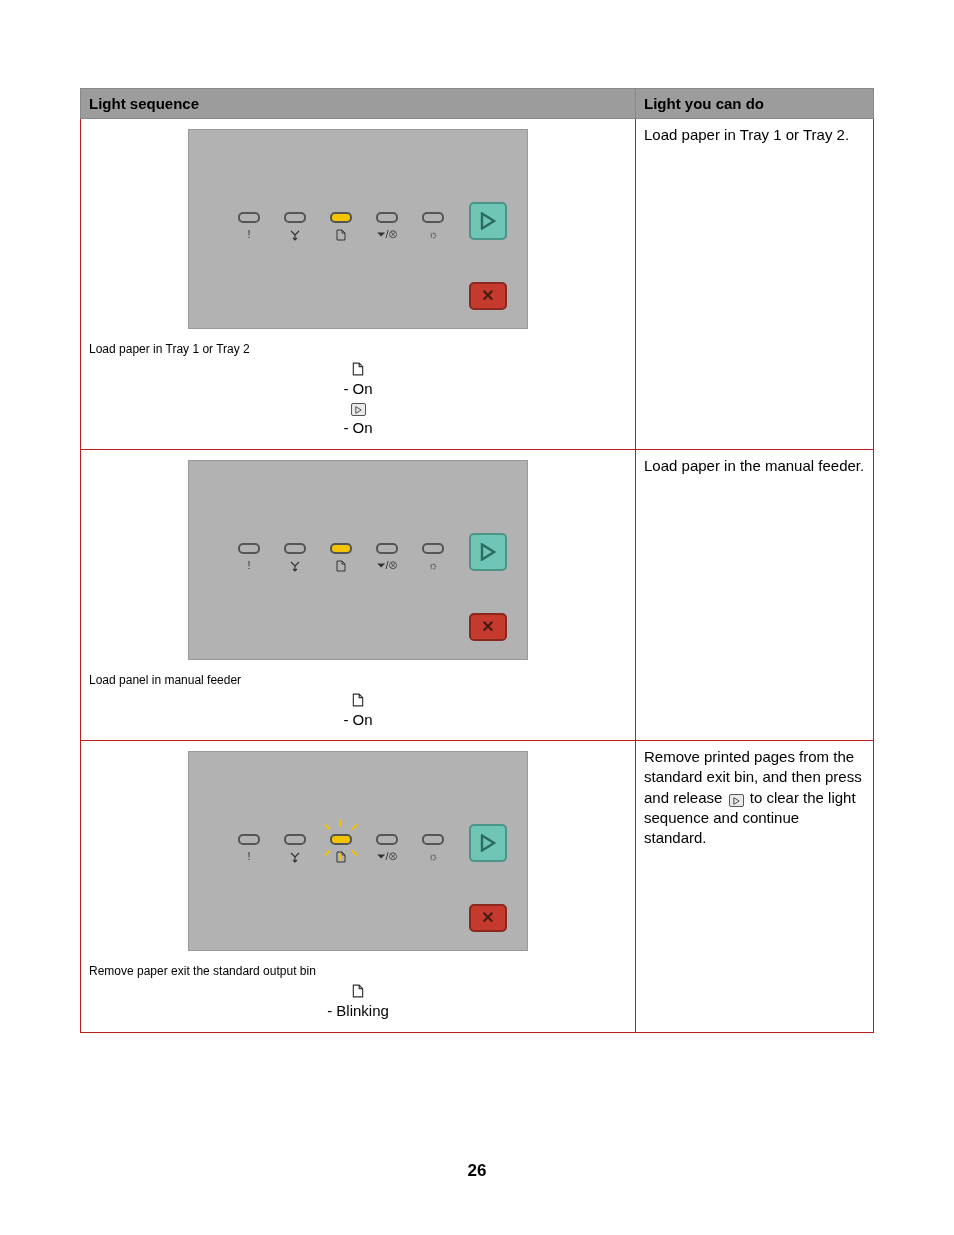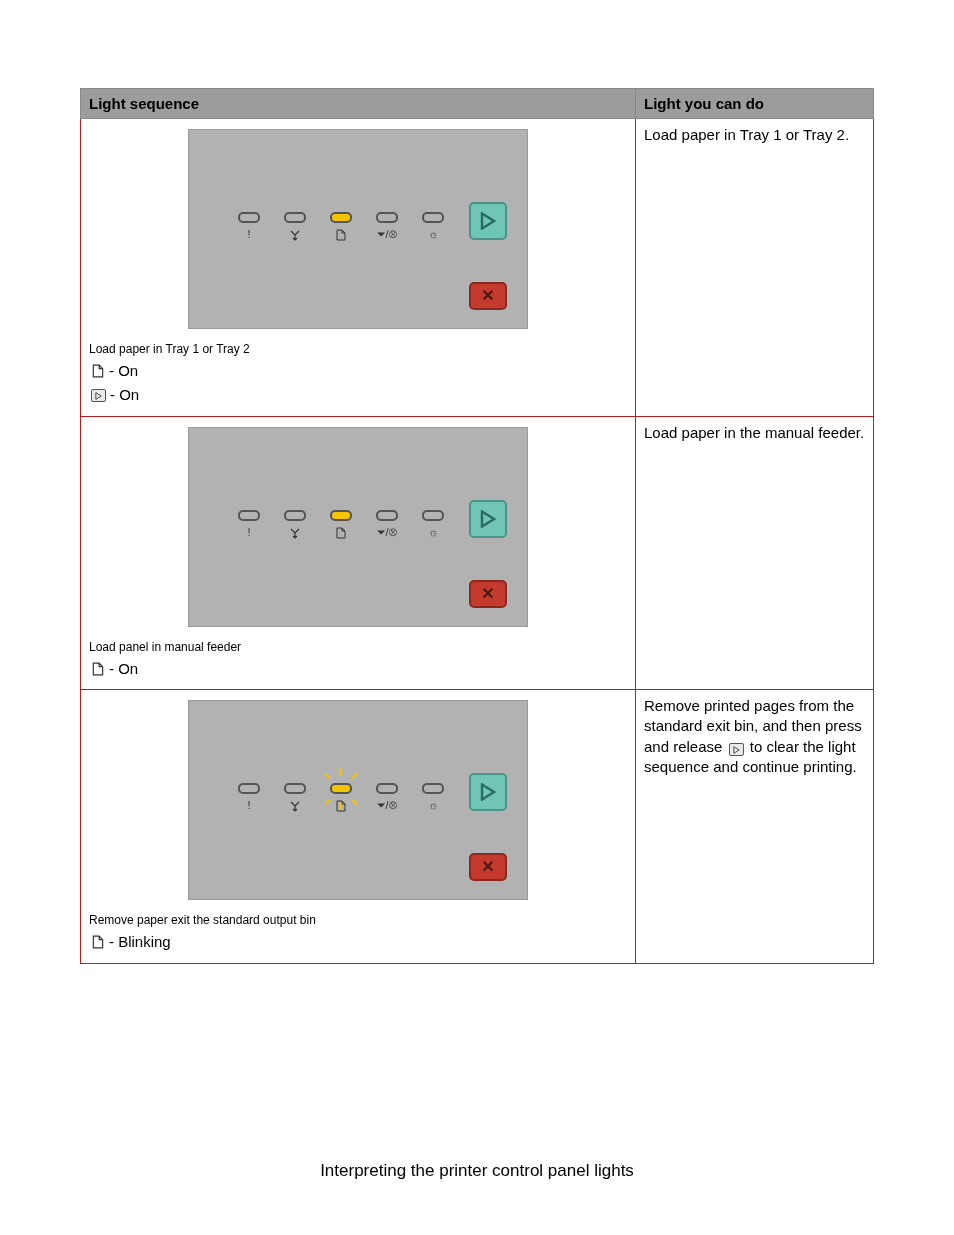--- a/index.html
+++ b/index.html
@@ -131,20 +131,21 @@
     font-weight:700;
     font-size:16px;
   }
   .caption { font-size: 12px; margin-top: 4px; }
   .state-line {
     font-size: 15px;
     display: flex;
     align-items: center;
     gap: 2px;
     margin-top: 4px;
+    flex-direction: column;
   }
   .inline-icon {
     display: inline-flex;
     width: 18px; height: 16px;
     align-items: center;
     justify-content: center;
     vertical-align: middle;
   }
   .inline-play {
     display:inline-flex;
@@ -350,23 +351,23 @@
                 </svg>
               </span>
           <span>- Blinking</span>
         </div>
       </td>
       <td>
         <span>Remove printed pages from the standard exit bin, and then press and release </span><span class="inline-play">
               <svg viewBox="0 0 10 12">
                 <path d="M1 1 L9 6 L1 11 Z" fill="none" stroke="#444" stroke-width="1.4"></path>
               </svg>
-            </span><span> to clear the light sequence and continue printing.</span>
+            </span><span> to clear the light sequence and continue standard.</span>
       </td>
     </tr>
 
   </tbody>
 </table>
 </div>
 
 <div class="footer">
-  <div class="title">Interpreting the printer control panel lights</div>
+  <div class="num">26</div>
 </div>
 
 </body></html>

